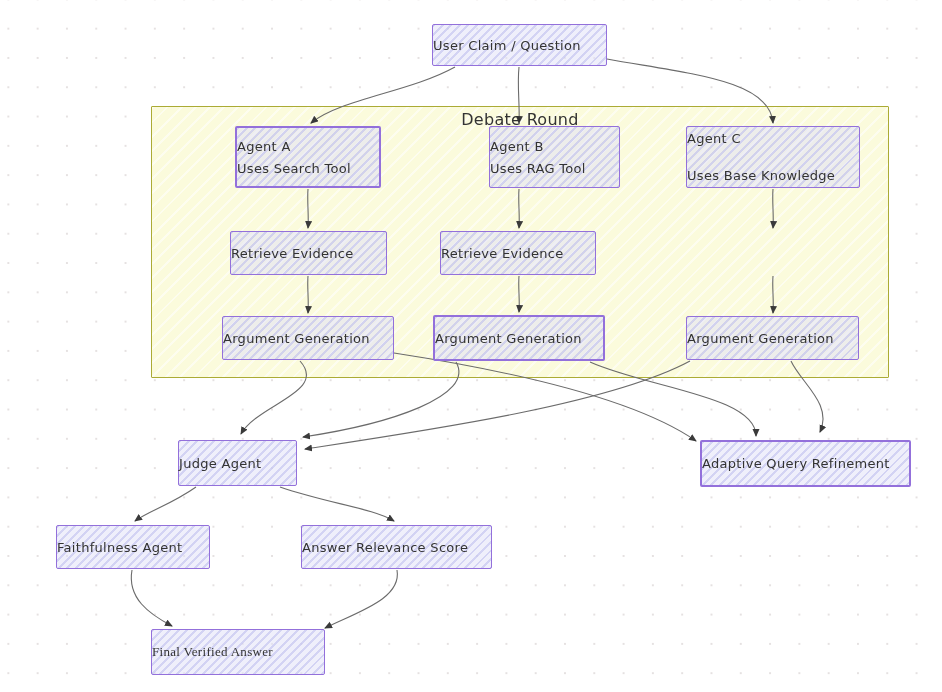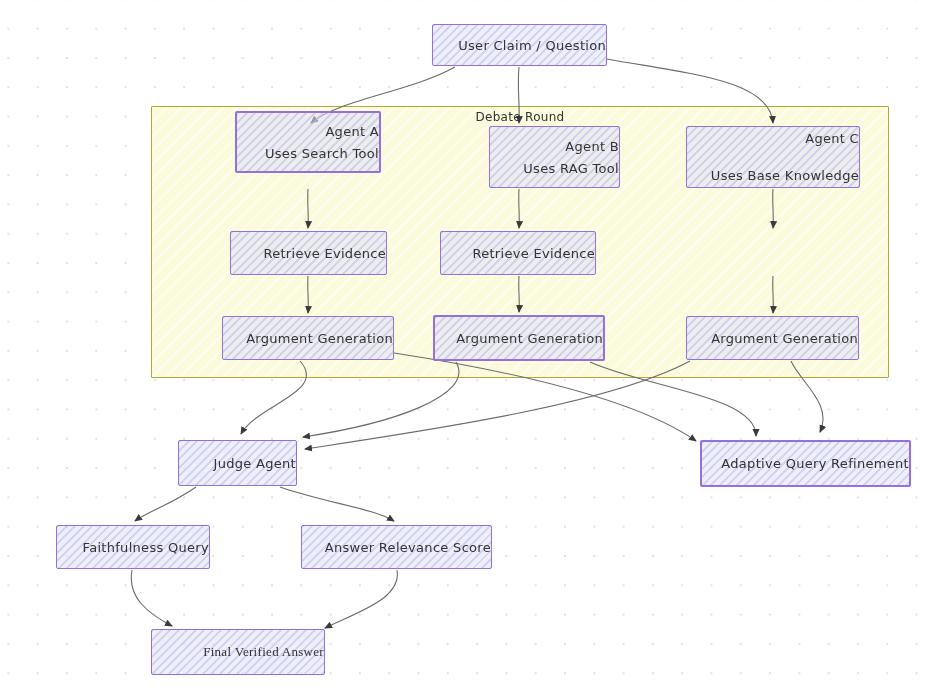--- a/index.html
+++ b/index.html
@@ -28,50 +28,50 @@
     background-color:var(--container-fill);
     background-image:repeating-linear-gradient(135deg, rgba(255,255,255,0.55) 0 2px, rgba(0,0,0,0) 2px 10px);
     border-radius:1px;
     box-sizing:border-box;
   }
   .container-label{
     position:absolute;
     top:3px;left:50%;
     transform:translateX(-50%);
     z-index:3;
-    font-size:12px;color:var(--text);
+    font-size:16px;color:var(--text);
     white-space:nowrap;
     letter-spacing:0.3px;
   }
   .edges{position:absolute;left:0;top:0;z-index:1;}
   .edge{stroke:var(--edge);stroke-width:1.1;fill:none;}
   .arrowhead-shape{fill:var(--arrowhead);}
   .node{
     position:absolute;
     z-index:2;
     border:1.4px solid var(--node-border);
     border-radius:2px;
     box-sizing:border-box;
     background-color:rgba(226,226,248,0.55);
     background-image:repeating-linear-gradient(135deg, rgba(183,183,236,0.5) 0 2px, rgba(0,0,0,0) 2px 6px);
     display:flex;
     flex-direction:column;
-    align-items:flex-end;
+    align-items:flex-start;
     justify-content:center;
     gap:7px;
     font-size:13px;
     color:var(--text);
     letter-spacing:0.3px;
     text-align:center;
     white-space:nowrap;
   }
   .node.thick{border-width:2.2px;}
   
   #n-user-claim          {left:432px; top:24px;  width:175px; height:42px;}
-  #n-agent-a             {left:235px; top:111px; width:146px; height:62px;}
+  #n-agent-a             {left:235px; top:126px; width:146px; height:62px;}
   #n-agent-b             {left:454px; top:126px; width:131px; height:62px;margin-left:35px;}
   #n-agent-c             {left:686px; top:126px; width:174px; height:62px;gap:22px;}
   #n-retrieve-evidence-a {left:230px; top:231px; width:157px; height:44px;}
   #n-retrieve-evidence-b {left:440px; top:231px; width:156px; height:44px;}
   #n-initial-reasoning   {left:702px; top:231px; width:143px; height:44px;}
   #n-argument-generation-a{left:222px;top:316px; width:172px; height:44px;}
   #n-argument-generation-b{left:433px;top:315px; width:172px; height:46px;}
   #n-argument-generation-c{left:686px;top:316px; width:173px; height:44px;}
   #n-judge-agent         {left:178px; top:440px; width:119px; height:46px;}
   #n-faithfulness-score  {left:56px;  top:525px; width:154px; height:44px;}
@@ -149,21 +149,21 @@
     <span>Argument Generation</span>
   </div>
   <div class="node" id="n-argument-generation-c">
     <span>Argument Generation</span>
   </div>
 
   <div class="node" id="n-judge-agent">
     <span>Judge Agent</span>
   </div>
   <div class="node" id="n-faithfulness-score">
-    <span>Faithfulness Query</span>
+    <span>Faithfulness Agent</span>
   </div>
   <div class="node" id="n-answer-relevance-score">
     <span>Answer Relevance Score</span>
   </div>
 
   <div class="node thick" id="n-adaptive-query-refinement">
     <span>Adaptive Query Refinement</span>
   </div>
   <div class="node" id="n-final-verified-answer">
     <span>Final Verified Answer</span>

